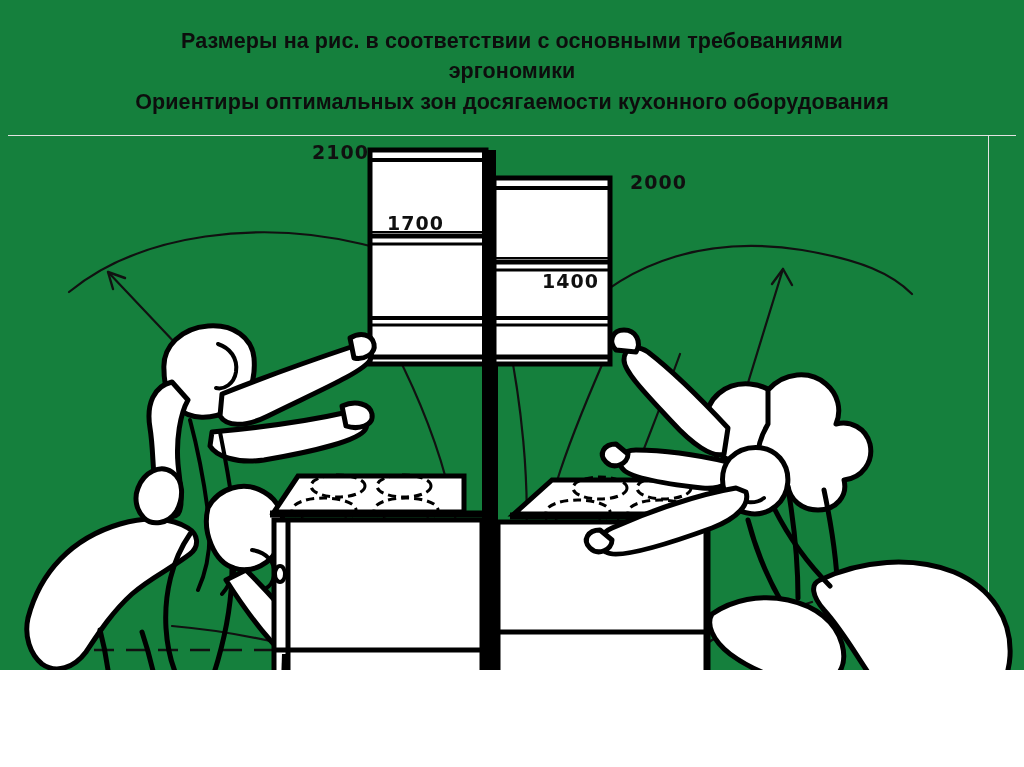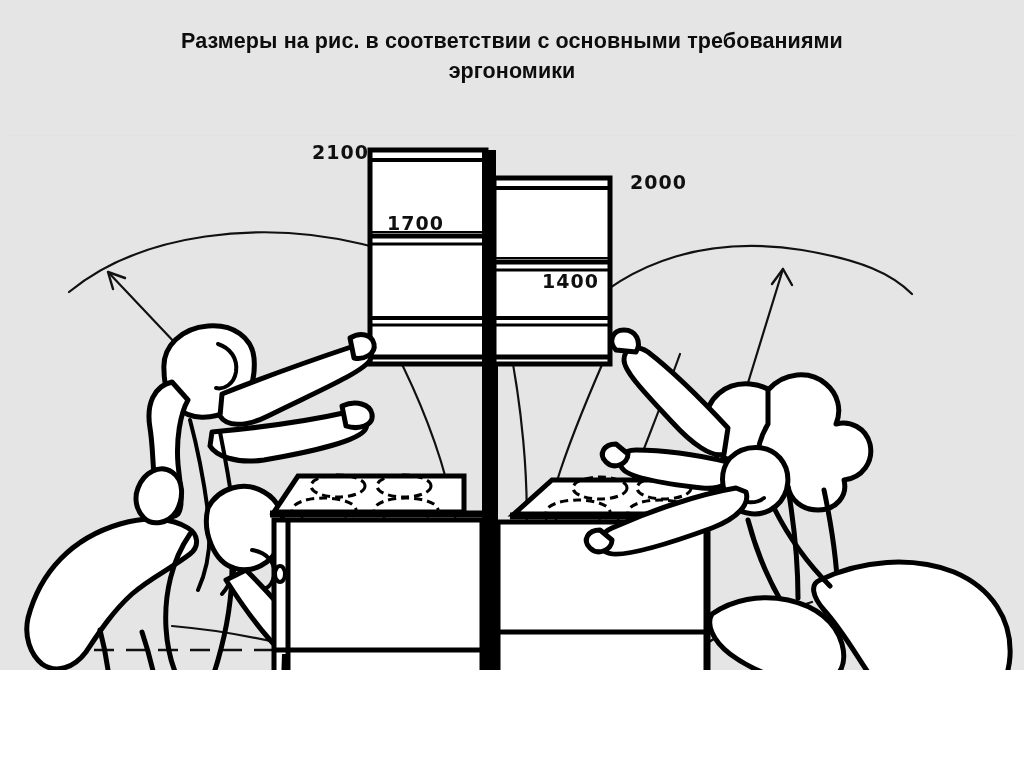--- a/index.html
+++ b/index.html
@@ -7,21 +7,21 @@
     padding: 0;
     background: #ffffff;
   }
   body {
     font-family: "Liberation Sans", sans-serif;
   }
   #page {
     position: relative;
     width: 1024px;
     height: 670px;
-    background: #e5e5e5;
+    background: #15803d;
     overflow: hidden;
   }
   
   #title-block {
     position: absolute;
     left: 0;
     top: 0;
     width: 1024px;
     height: 132px;
     text-align: center;
@@ -81,20 +81,21 @@
     letter-spacing: 1px;
   }
 </style>
 </head>
 <body>
 
 <div id="page">
 
   <div id="title-block">
     <div class="title-line" id="title-line-1">Размеры на рис. в соответствии с основными требованиями эргономики</div>
+    <div class="title-line" id="title-line-2">Ориентиры оптимальных  зон досягаемости кухонного оборудования</div>
   </div>
 
   <div id="frame-top-border"></div>
   <div id="frame-right-border"></div>
 
   <div id="illustration">
     <svg viewBox="0 0 1024 635" xmlns="http://www.w3.org/2000/svg">
 
       <g fill="none" stroke="#111" stroke-width="2.2" stroke-linecap="round">
 

